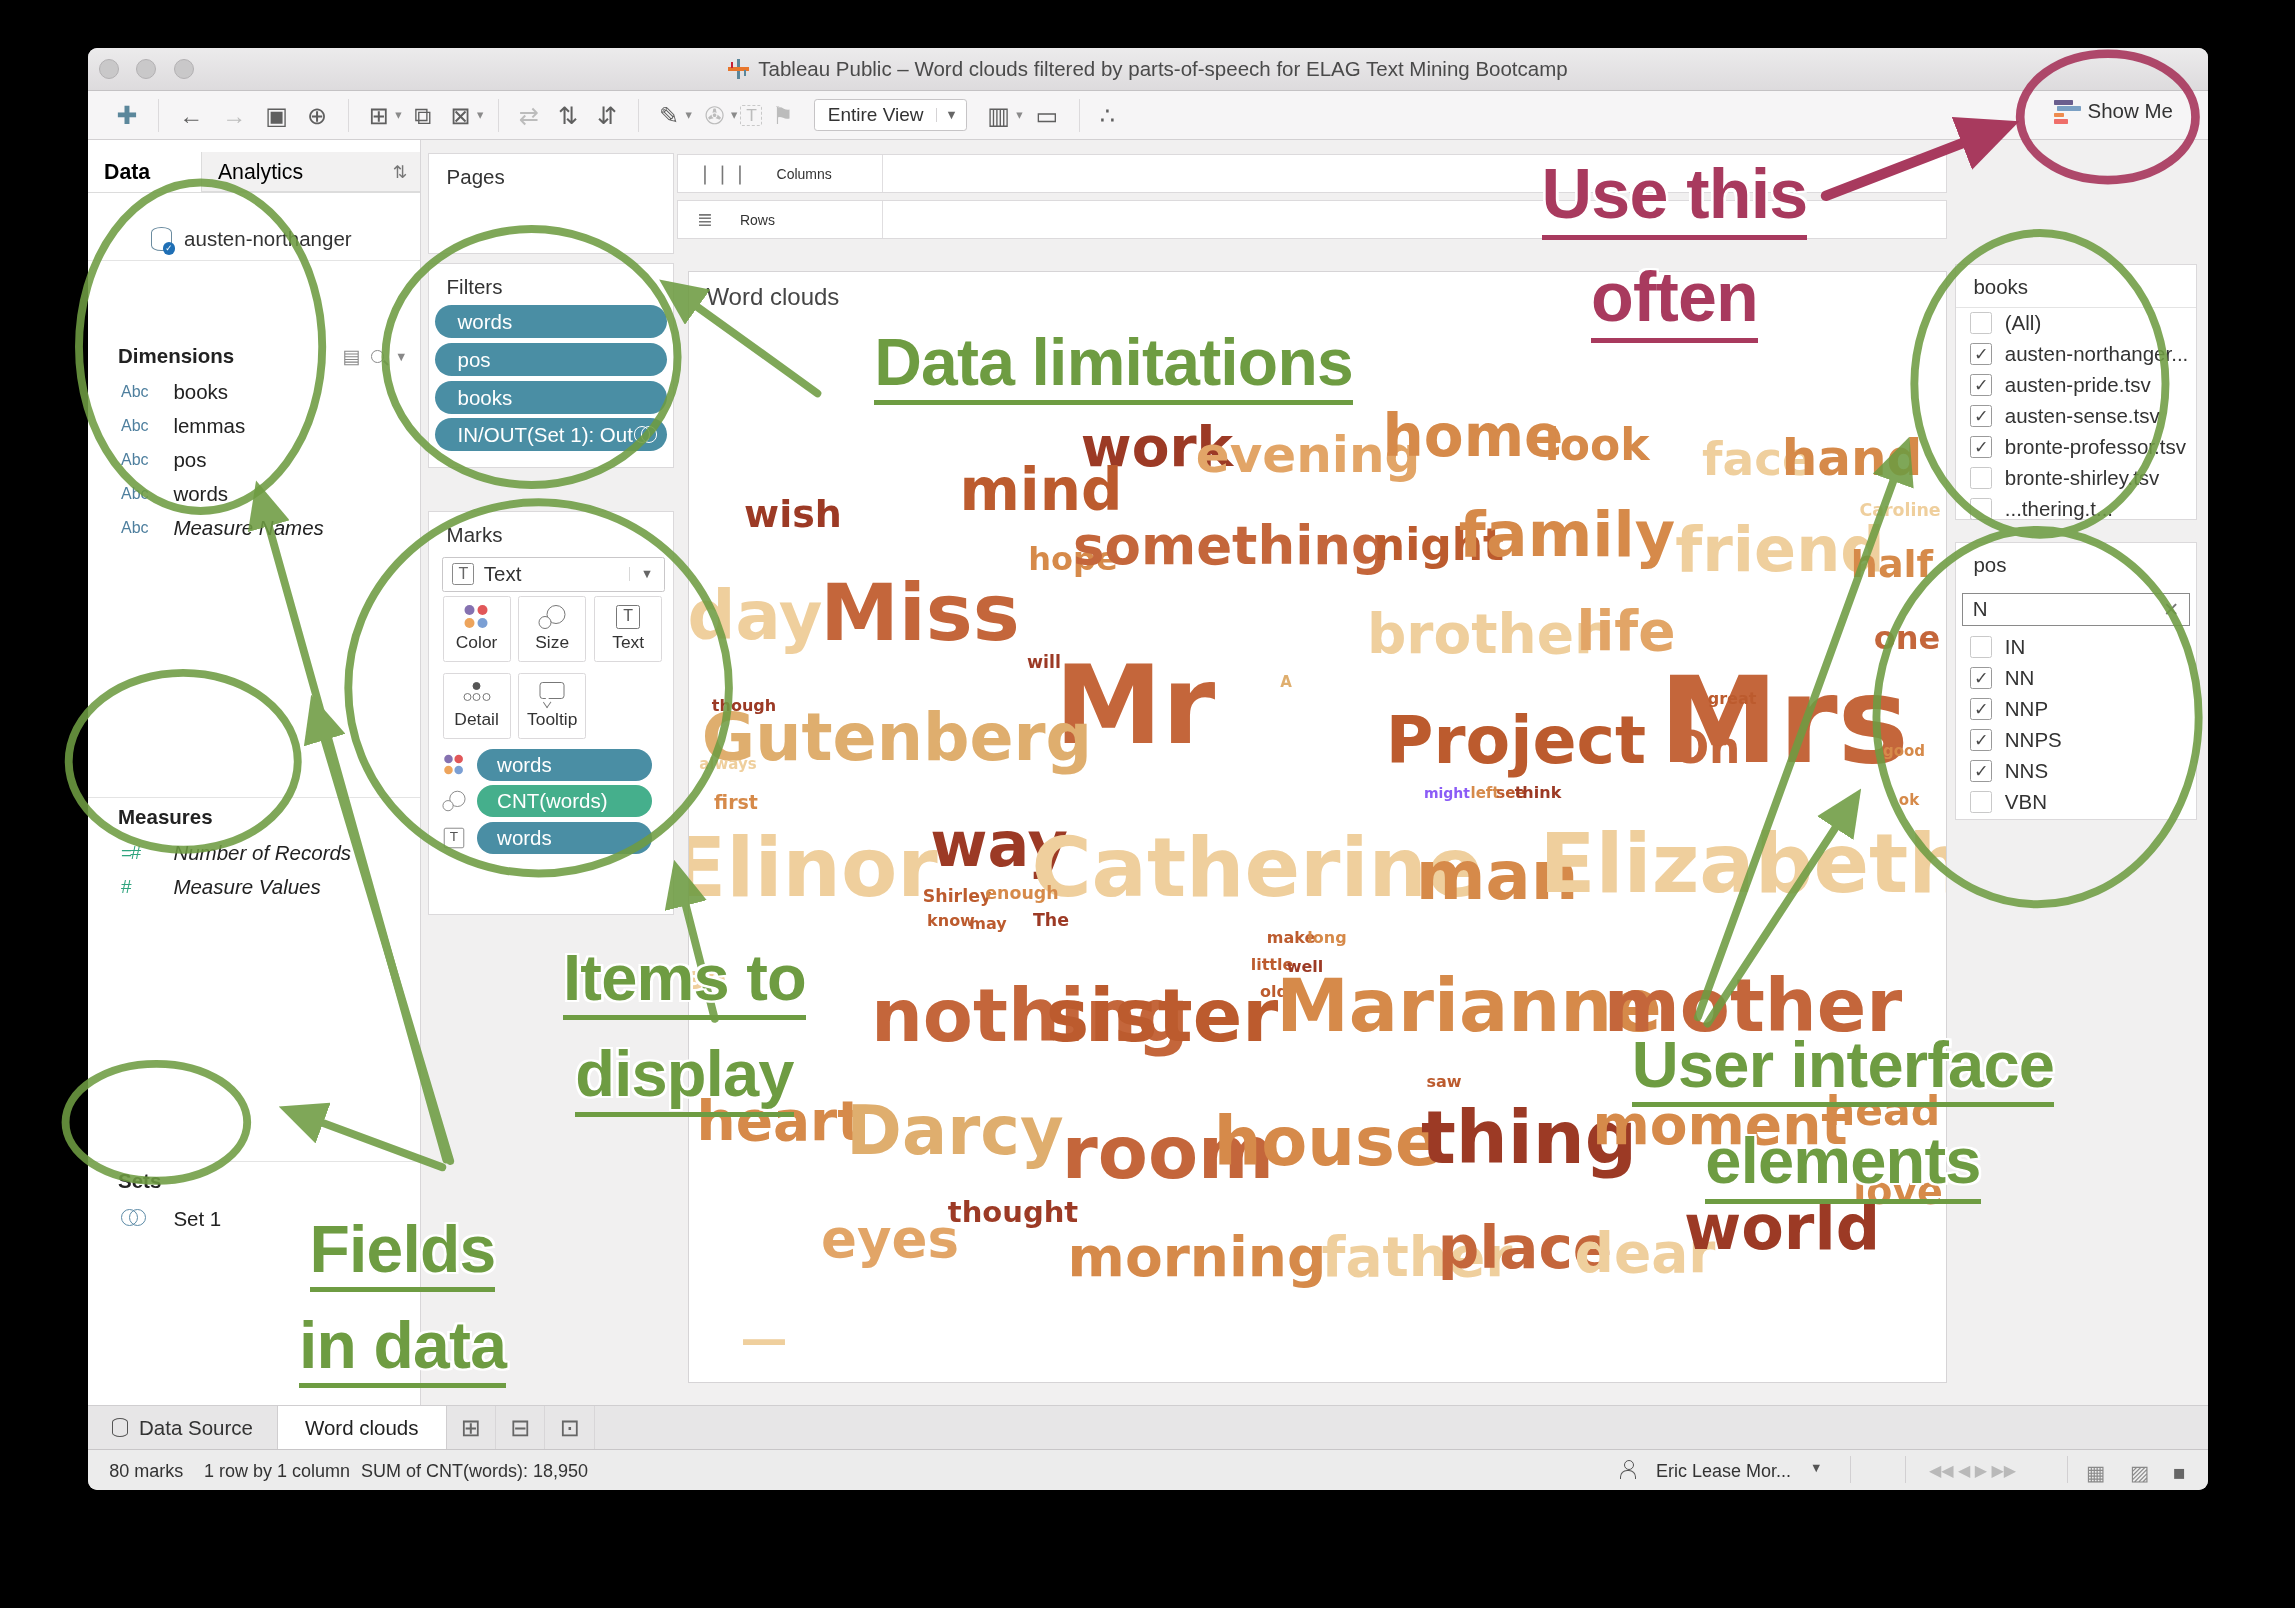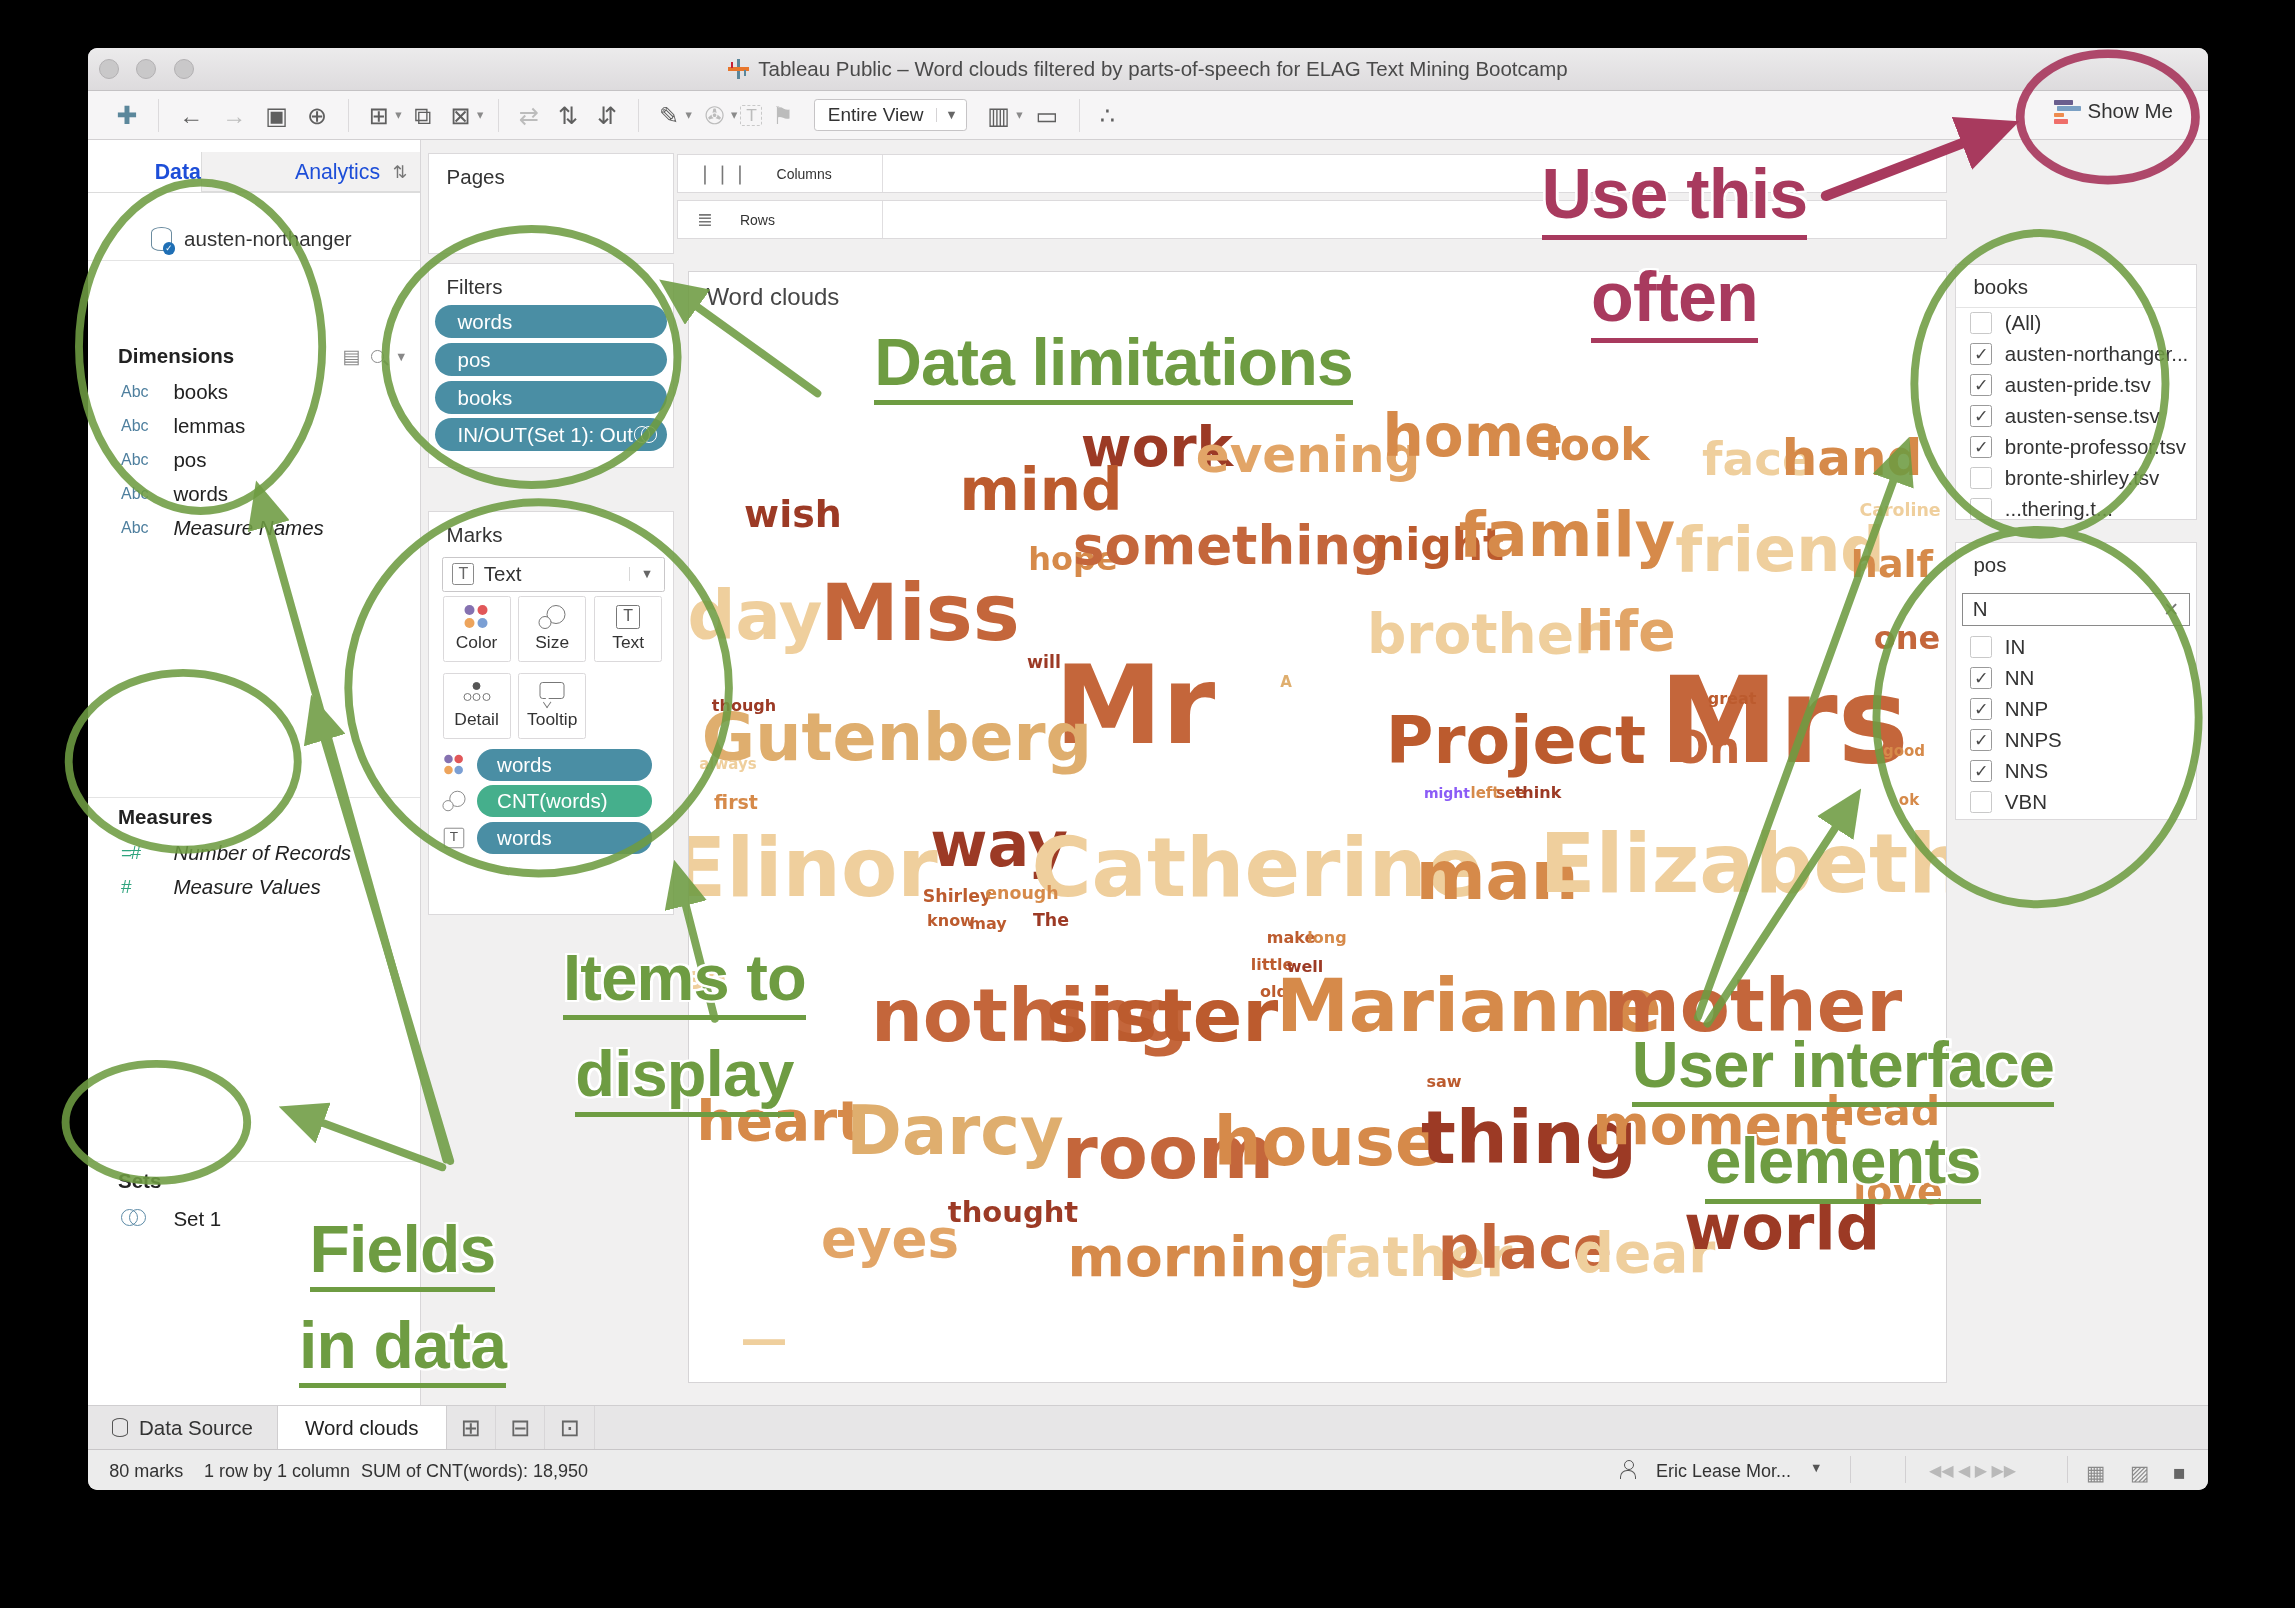--- a/index.html
+++ b/index.html
@@ -31,21 +31,21 @@
   .showme .bars{width:24px;height:22px;position:relative;}
   .showme .bars i{position:absolute;left:0;height:4.7px;border-radius:0.8px;}
   .showme .bars i.b1{top:0;width:19px;background:#6a5e8e;}
   .showme .bars i.b2{top:6.3px;width:24px;background:#7ba0c4;left:3.2px;}
   .showme .bars i.b3{top:12.6px;width:9.5px;background:#ee8b4e;}
   .showme .bars i.b4{top:19px;width:14.2px;background:#ef6e6a;}
   .showme .lab{font-size:20.5px;color:#333;}
   
   .datapane{position:absolute;left:0;top:92px;width:333px;height:1265px;background:#fff;border-right:0.8px solid #d8d6d8;}
   .pane-tabs{position:absolute;left:0;top:12px;width:100%;height:41px;display:flex;border-bottom:0.8px solid #dcdcdc;}
-  .ptab{font-size:21.3px;color:#1d4ed8;padding:8px 0;text-align:right;}
+  .ptab{font-size:21.3px;color:#000000;padding:8px 16px;text-align:left;}
   .ptab.active{font-weight:bold;background:#fff;width:34%;}
   .ptab.idle{background:#f2f1f1;width:54%;border-left:0.8px solid #dcdcdc;border-bottom:0.8px solid #dcdcdc;}
   .ptab-ctrl{width:12%;background:#f2f1f1;border-bottom:0.8px solid #dcdcdc;color:#777;font-size:17.4px;text-align:center;padding-top:9.5px;}
   .source-row{position:absolute;left:19px;top:87px;display:flex;align-items:center;gap:12.6px;font-size:20.5px;color:#333;margin-left:44px;}
   .db{width:20.5px;height:24px;border:1.6px solid #6b8ca0;border-radius:10.3px/5.5px;position:relative;background:#fff;}
   .db::after{content:"✓";position:absolute;right:-4.7px;bottom:-4.7px;width:12.6px;height:12.6px;background:#1f6fb5;color:#fff;border-radius:50%;font-size:8.7px;line-height:12.6px;text-align:center;}
   .sec-head{position:absolute;left:30px;font-size:20.5px;font-weight:bold;color:#222;}
   .dim-icons{position:absolute;right:12.6px;display:flex;align-items:center;gap:11px;color:#888;font-size:17.4px;}
   .i-search{width:12.6px;height:12.6px;border:1.6px solid #8a8a8a;border-radius:50%;position:relative;display:inline-block;}
   .i-search::after{content:"";position:absolute;left:10.3px;top:10.3px;width:6.3px;height:1.6px;background:#8a8a8a;transform:rotate(45deg);}

